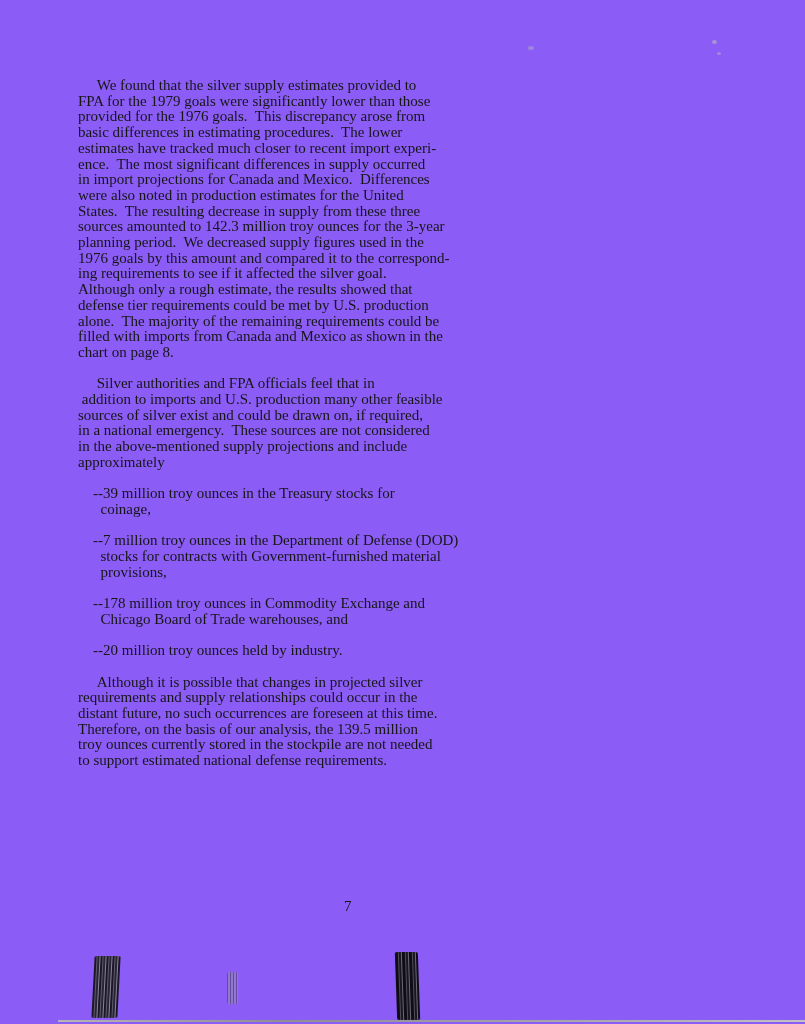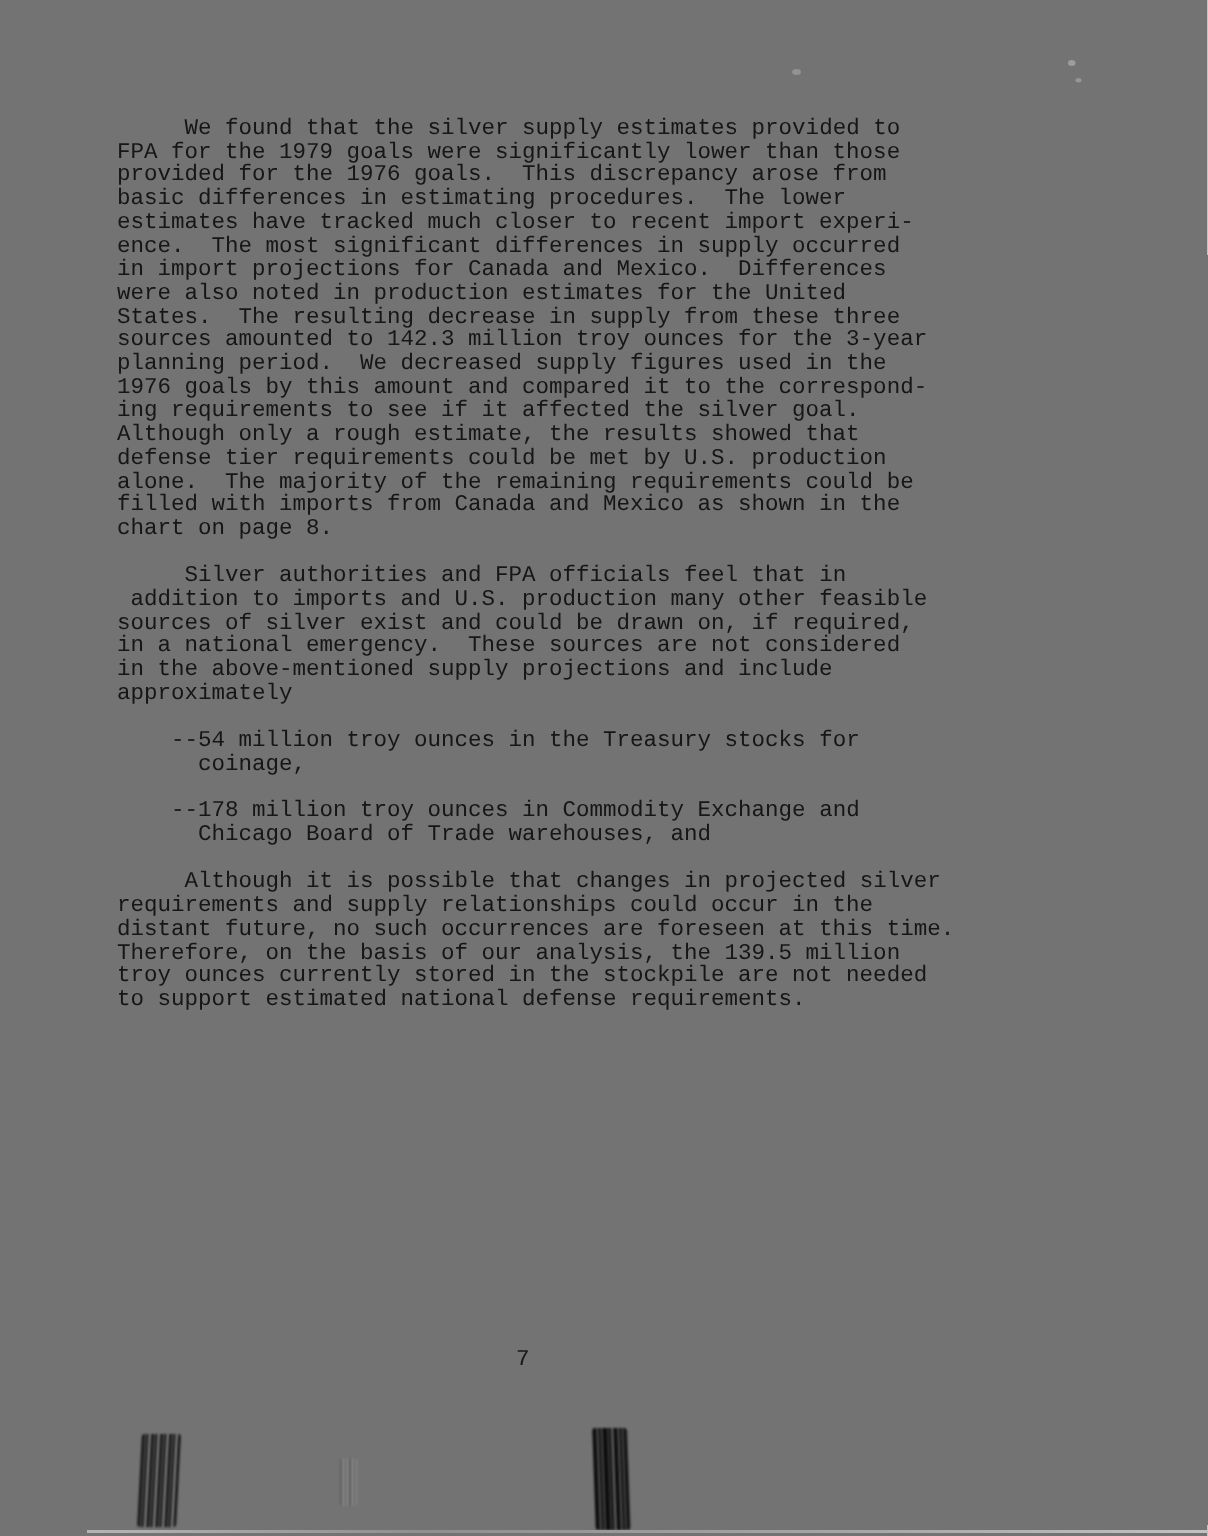--- a/index.html
+++ b/index.html
@@ -5,23 +5,24 @@
   html, body {
     margin: 0;
     padding: 0;
     background: #ffffff;
     font-family: "Liberation Mono", "DejaVu Sans Mono", monospace;
   }
   .page {
     position: relative;
     width: 805px;
     height: 1024px;
-    background: #737373;
+    background: #8b5cf6;
     overflow: hidden;
     color: #161616;
+    font-family: Liberation Serif, serif;
   }
   .text-block {
     position: absolute;
     left: 78px;
     top: 78px;
     width: 680px;
     font-size: 15px;
     line-height: 15.7px;
     letter-spacing: 0px;
   }
@@ -96,24 +97,28 @@
 defense tier requirements could be met by U.S. production
 alone.  The majority of the remaining requirements could be
 filled with imports from Canada and Mexico as shown in the
 chart on page 8.</p>
     <p class="doc-par">     Silver authorities and FPA officials feel that in
  addition to imports and U.S. production many other feasible
 sources of silver exist and could be drawn on, if required,
 in a national emergency.  These sources are not considered
 in the above-mentioned supply projections and include
 approximately</p>
-    <p class="doc-par">    --54 million troy ounces in the Treasury stocks for
+    <p class="doc-par">    --39 million troy ounces in the Treasury stocks for
       coinage,</p>
+    <p class="doc-par">    --7 million troy ounces in the Department of Defense (DOD)
+      stocks for contracts with Government-furnished material
+      provisions,</p>
     <p class="doc-par">    --178 million troy ounces in Commodity Exchange and
       Chicago Board of Trade warehouses, and</p>
+    <p class="doc-par">    --20 million troy ounces held by industry.</p>
     <p class="doc-par">     Although it is possible that changes in projected silver
 requirements and supply relationships could occur in the
 distant future, no such occurrences are foreseen at this time.
 Therefore, on the basis of our analysis, the 139.5 million
 troy ounces currently stored in the stockpile are not needed
 to support estimated national defense requirements.</p>
   </div>
 
   <div class="page-number">7</div>
 

